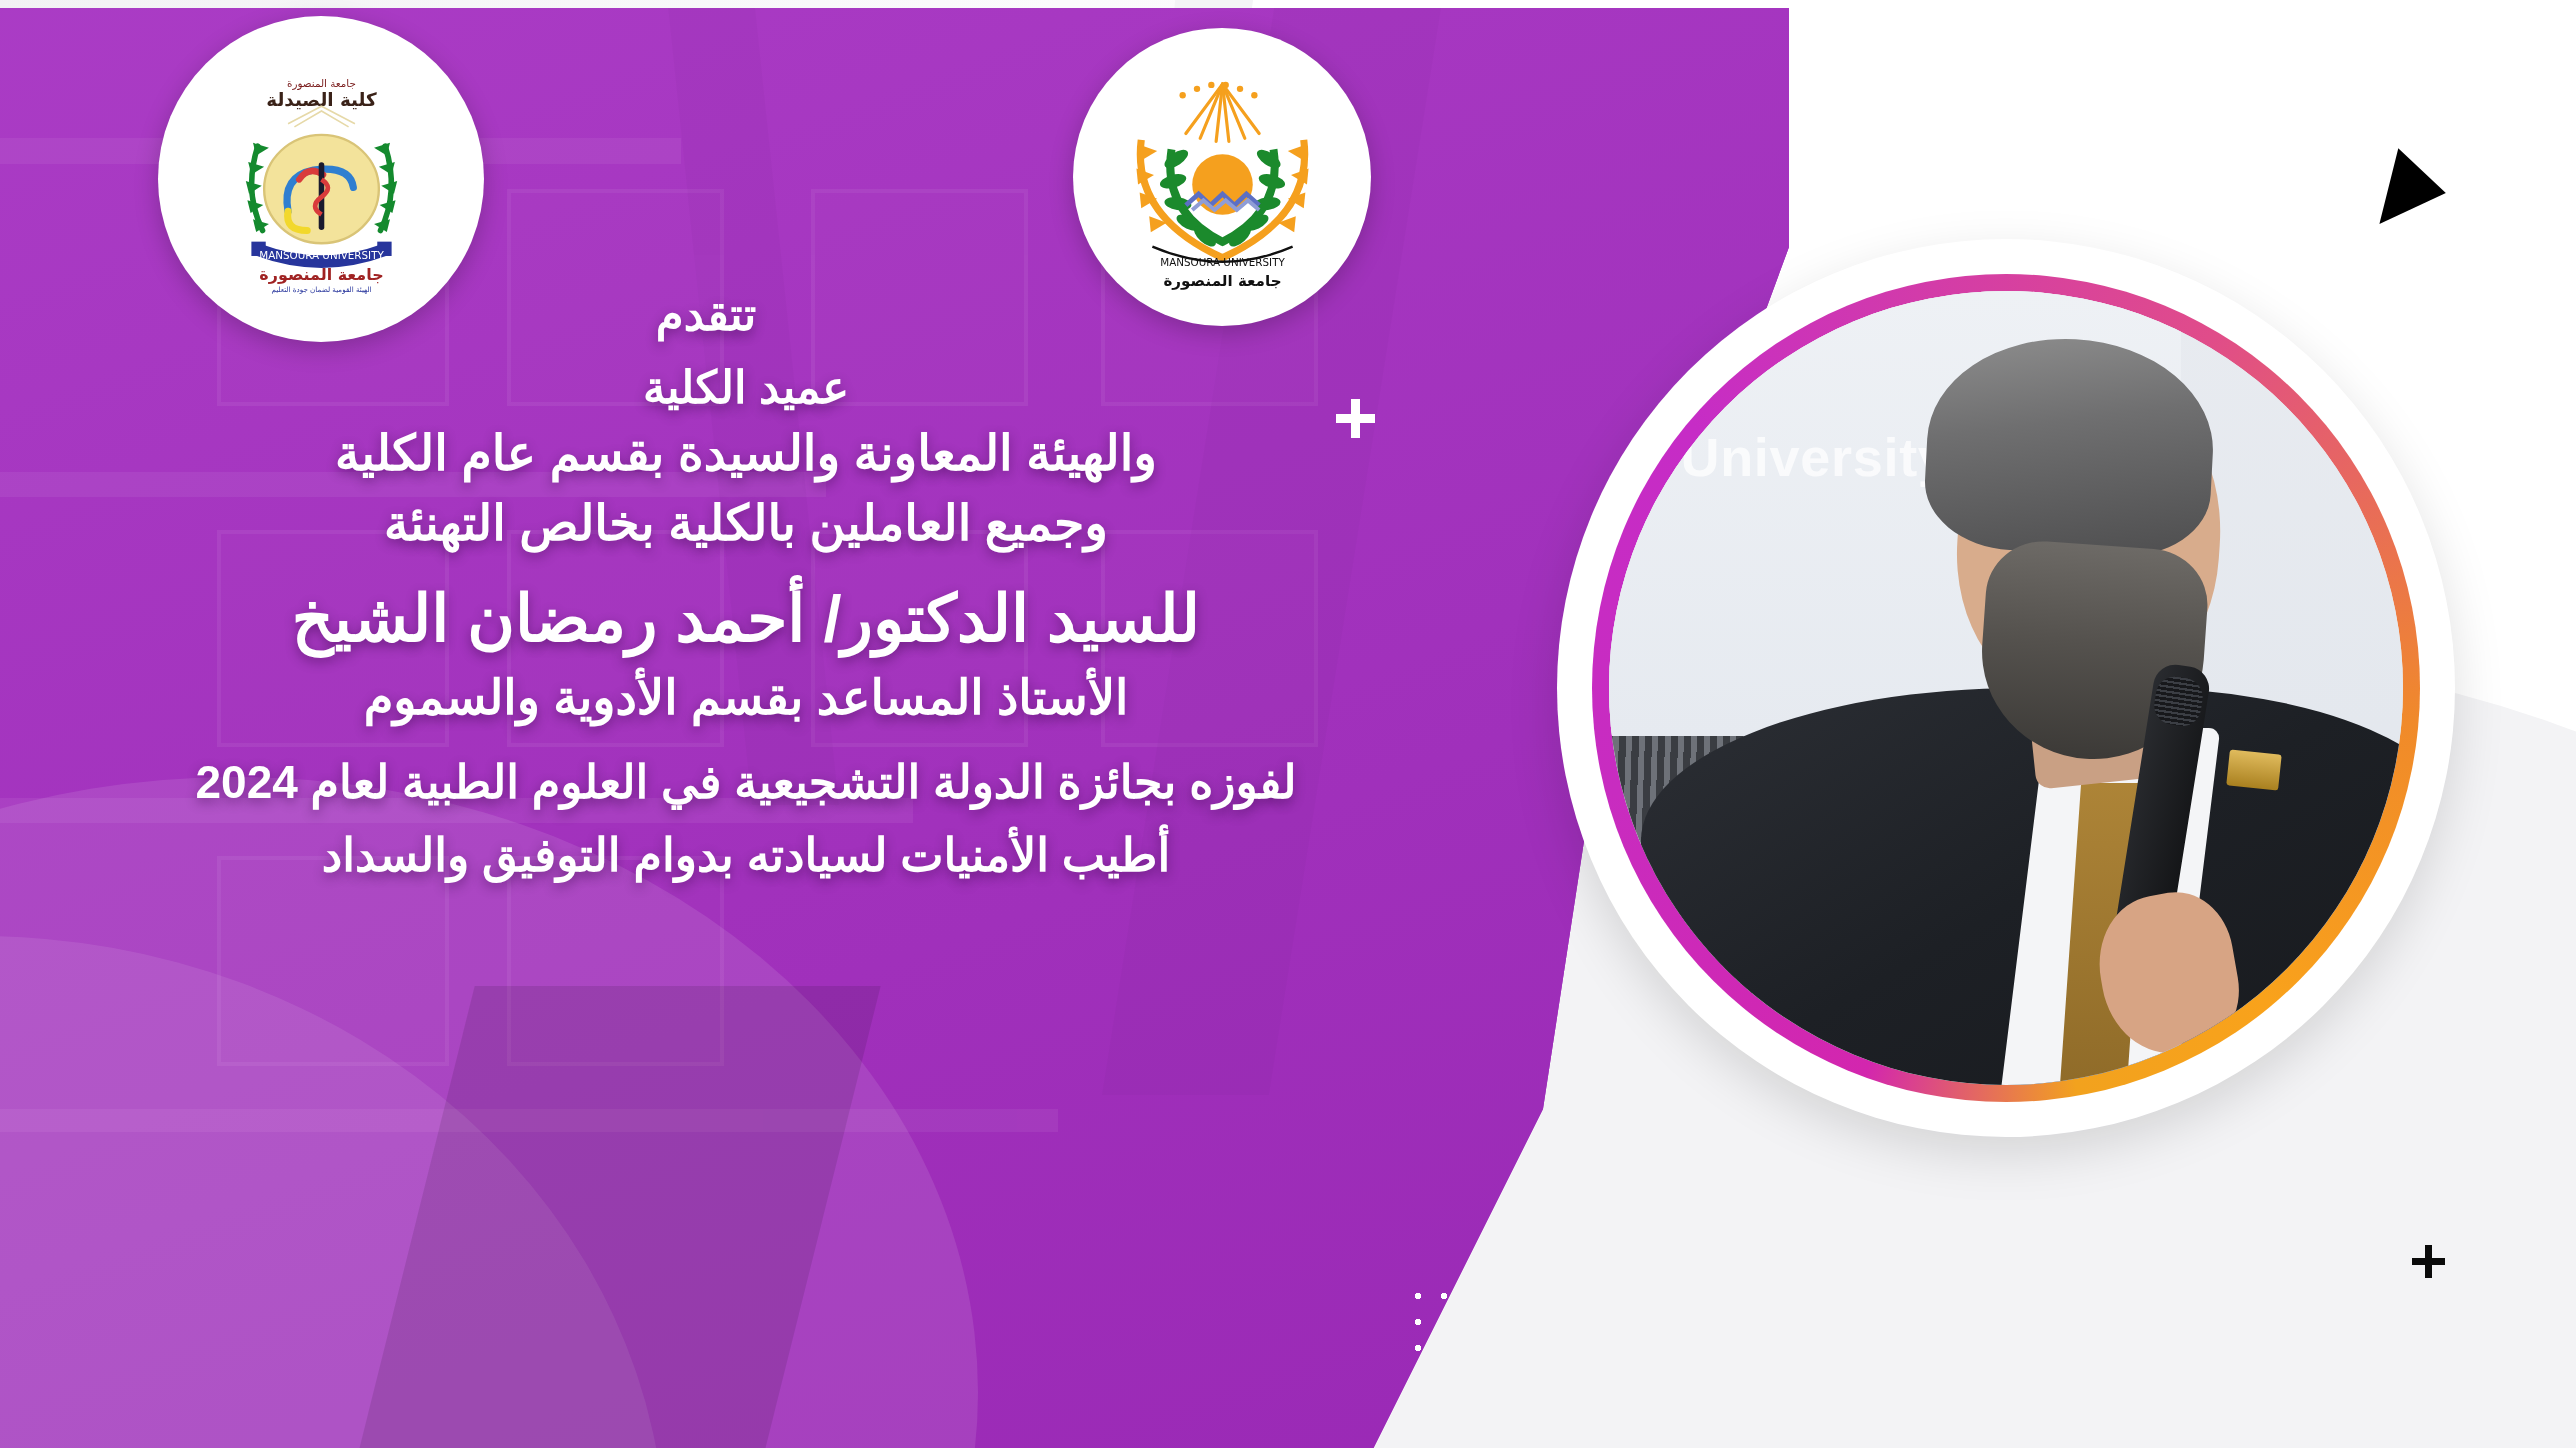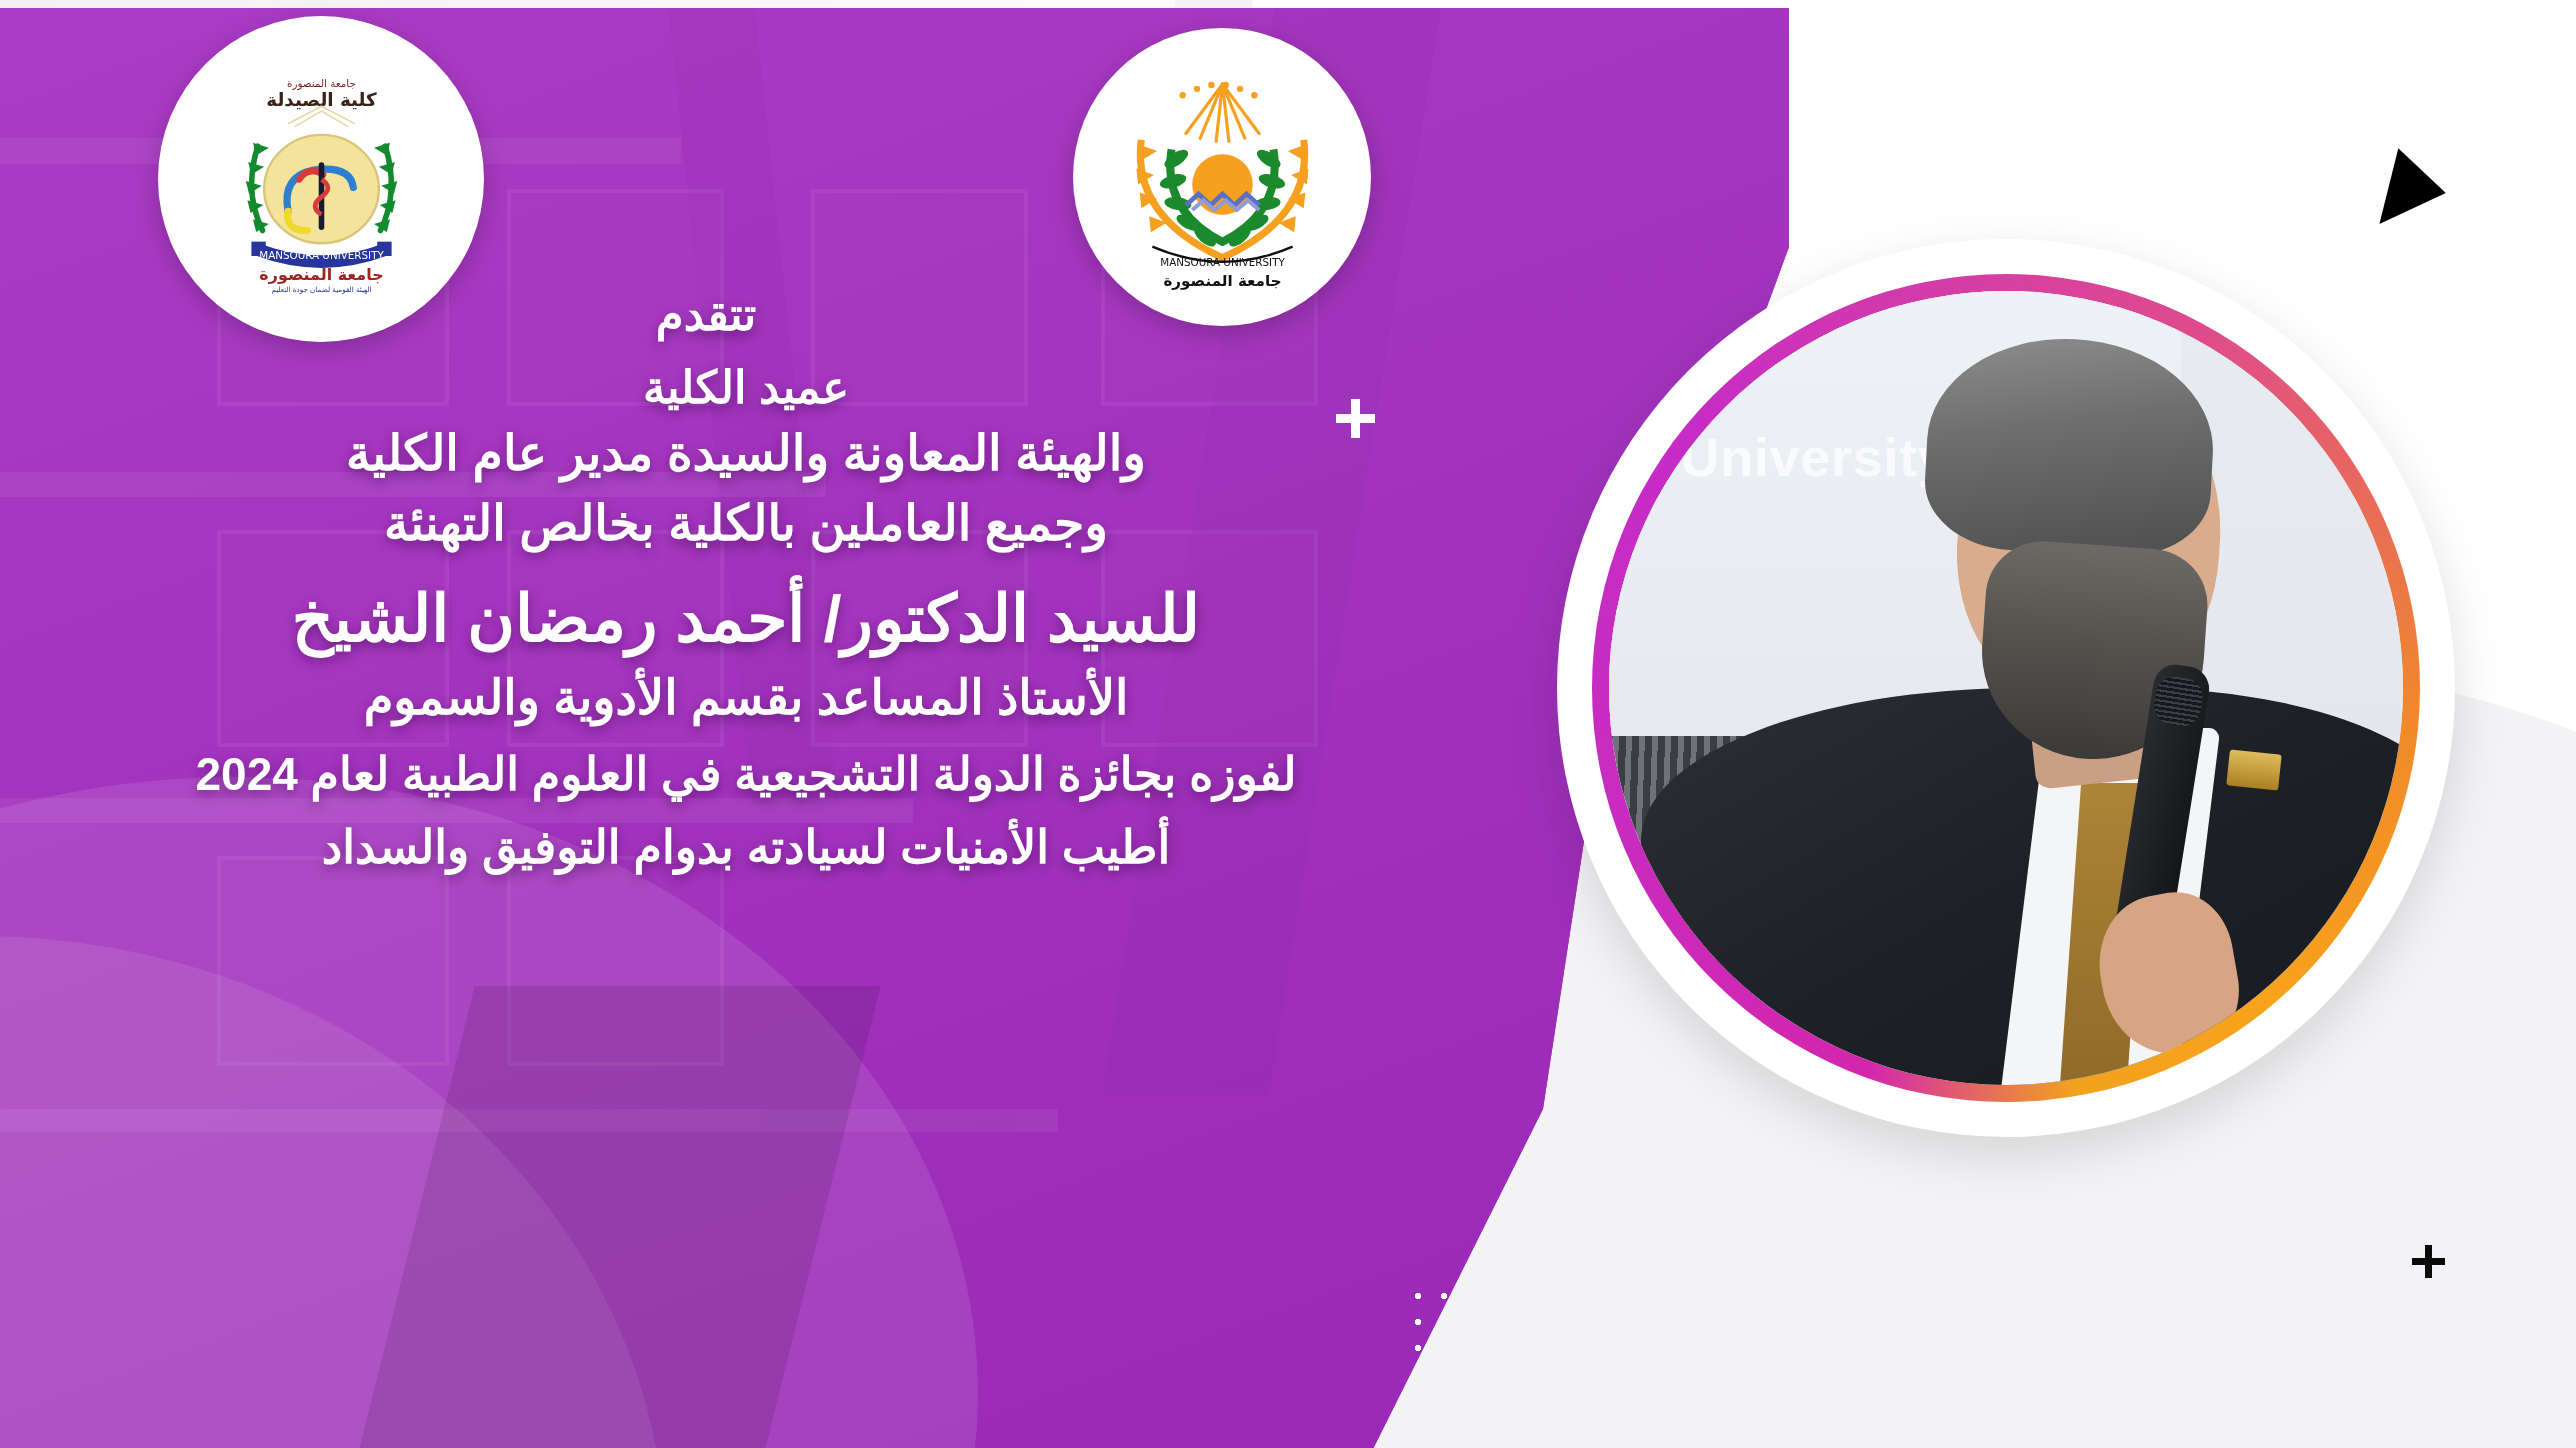--- a/index.html
+++ b/index.html
@@ -59,21 +59,21 @@
     position:absolute; left:0; top:283px; width:1492px;
     direction:rtl; text-align:center; color:#fff;
   }
   .t-line{ white-space:nowrap; text-shadow:0 4.3px 11.6px rgba(40,0,55,.42); }
   .t-intro   { font-size:45px;  font-weight:600; line-height:1.05; margin-bottom:20px; padding-right:80px;}
   .t-dean    { font-size:70px;  font-weight:bold; line-height:1.1; letter-spacing:0.7px; }
   .t-deantitle{font-size:45px; font-weight:600; line-height:1.35; margin-top:4.3px; }
   .t-body    { font-size:49px;  font-weight:700; line-height:1.42; margin-top:17.4px; }
   .t-honor   { font-size:65px;  font-weight:bold; line-height:1.2; margin-top:22px; letter-spacing:0.7px;}
   .t-role    { font-size:48px;  font-weight:700; line-height:1.3; margin-top:8.7px; }
-  .t-award   { font-size:46px;  font-weight:700; line-height:1.3; margin-top:16px;text-align:center; }
+  .t-award   { font-size:46px;  font-weight:700; line-height:1.3; margin-top:24px;text-align:center; }
   .t-wish    { font-size:46px;  font-weight:700; line-height:1.3; margin-top:13px; }
 
   
   .portrait-wrap{ position:absolute; left:1557px; top:239px; width:898px; height:898px; }
   .portrait-halo{ position:absolute; inset:0; border-radius:50%; background:#ffffff;
                   box-shadow:0 17.4px 51px rgba(0,0,0,.13); }
   .portrait-ring{ position:absolute; inset:35px; border-radius:50%;
                   background:conic-gradient(from 200deg, #D326AE 0deg, #C82CC0 55deg, #C62CC6 110deg,
                              #E04C8A 190deg, #F08A2A 255deg, #F9A21B 300deg, #F2A21E 330deg, #D326AE 360deg); }
   .portrait-inner{ position:absolute; inset:52px; border-radius:50%; overflow:hidden; background:#e9ecf1; }
@@ -160,21 +160,21 @@
       <div class="shade" style="left:710px;  top:0; width:87px; height:797px; transform:skewX(6deg);"></div>
     </div>
 
     <div class="blob1"></div>
     <div class="blob2"></div>
     <div class="darkstripe"></div>
 
     <div class="text-col">
       <div class="t-line t-intro">تتقدم</div>
       <div class="t-line t-deantitle">عميد الكلية</div>
-      <div class="t-line t-body" style="margin-top:0">والهيئة المعاونة والسيدة مدير عام الكلية</div>
+      <div class="t-line t-body" style="margin-top:0">والهيئة المعاونة والسيدة بقسم عام الكلية</div>
       <div class="t-line t-body" style="margin-top:0">وجميع العاملين بالكلية بخالص التهنئة</div>
       <div class="t-line t-honor">للسيد الدكتور/ أحمد رمضان الشيخ</div>
       <div class="t-line t-role">الأستاذ المساعد بقسم الأدوية والسموم</div>
       <div class="t-line t-award">لفوزه بجائزة الدولة التشجيعية في العلوم الطبية لعام 2024</div>
       <div class="t-line t-wish">أطيب الأمنيات لسيادته بدوام التوفيق والسداد</div>
     </div>
 
     <div class="plus plus-white">
       <i class="h"></i>
         <i class="v"></i>

